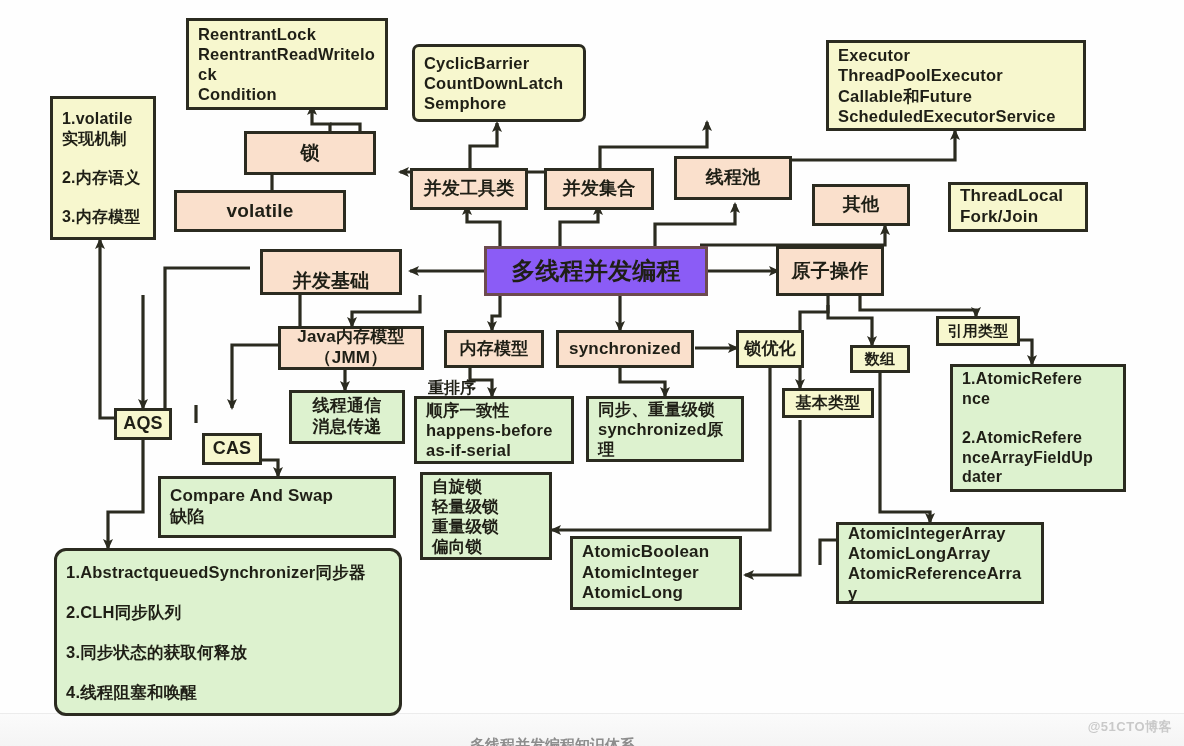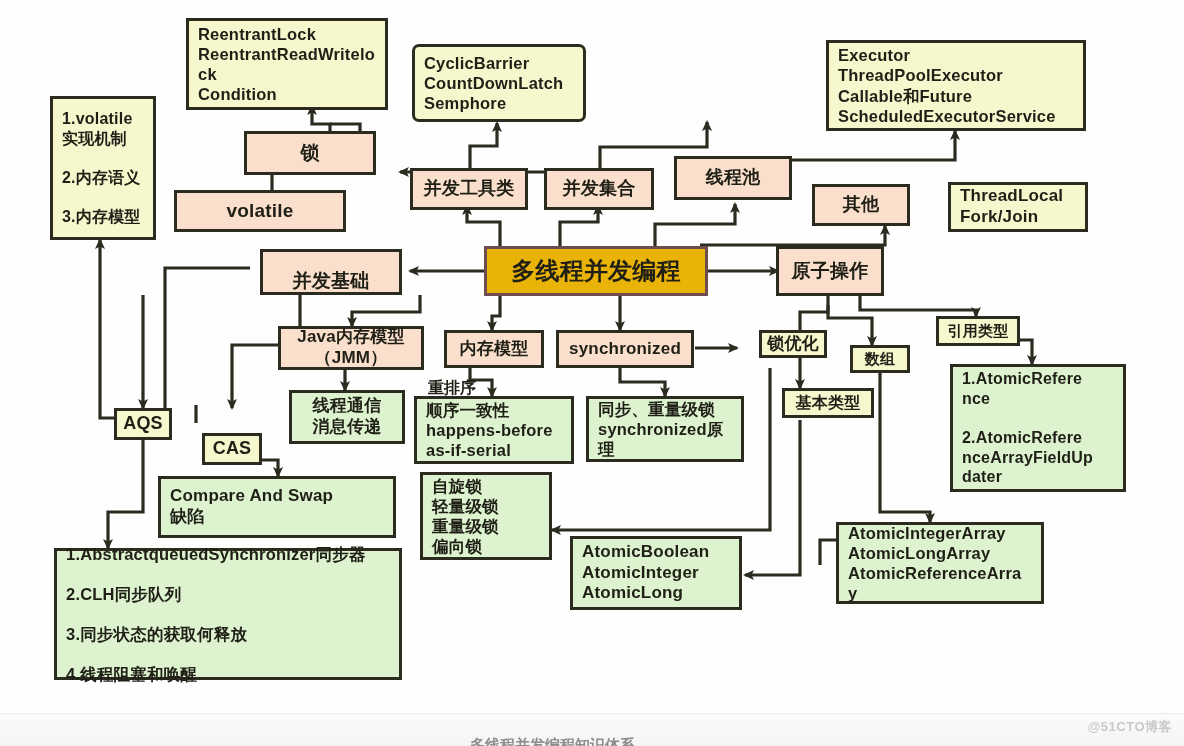--- a/index.html
+++ b/index.html
@@ -30,21 +30,21 @@
     line-height:1.22;
     letter-spacing:0.2px;
     z-index:3;
   }
   .node .txt{width:100%;white-space:pre-line;}
   .center{justify-content:center;text-align:center;}
   .left{justify-content:flex-start;text-align:left;padding-left:9px;padding-right:6px;}
   .c-yellow{background:#f7f7ce;}
   .c-peach{background:#fae0cc;}
   .c-green{background:#ddf2cf;}
-  .c-pink{background:#eab308;border-color:#6d4b4f;}
+  .c-pink{background:#8b5cf6;border-color:#6d4b4f;}
   .plain-label{
     position:absolute;
     font-weight:bold;
     color:#1f1f16;
     z-index:4;
     background:transparent;
   }
   .footer-strip{
     position:absolute;left:0;top:713px;width:1184px;height:33px;
     background:linear-gradient(#fbfbfb,#f4f4f4);
@@ -226,21 +226,21 @@
   </div>
 
   <div class="node c-peach center" style="left:444px;top:330px;width:100px;height:38px;font-size:17px;">
     <span class="txt">内存模型</span>
   </div>
 
   <div class="node c-peach center" style="left:556px;top:330px;width:138px;height:38px;font-size:17px;">
     <span class="txt">synchronized</span>
   </div>
 
-  <div class="node c-yellow center" style="left:736px;top:330px;width:68px;height:28px;font-size:17px;margin-left:23px;">
+  <div class="node c-yellow center" style="left:736px;top:330px;width:68px;height:38px;font-size:17px;">
     <span class="txt">锁优化</span>
   </div>
 
   <div class="node c-yellow center" style="left:936px;top:316px;width:84px;height:30px;font-size:15px;">
     <span class="txt">引用类型</span>
   </div>
 
   <div class="node c-yellow center" style="left:850px;top:345px;width:60px;height:28px;font-size:15px;">
     <span class="txt">数组</span>
   </div>
@@ -303,21 +303,21 @@
 AtomicLong</span>
   </div>
 
   <div class="node c-green left" style="left:836px;top:522px;width:208px;height:82px;font-size:16.5px;">
     <span class="txt">AtomicIntegerArray
 AtomicLongArray
 AtomicReferenceArra
 y</span>
   </div>
 
-  <div class="node c-green left" style="left:54px;top:548px;width:348px;height:132px;font-size:16.5px;">
+  <div class="node c-green left" style="left:54px;top:548px;width:348px;height:168px;font-size:16.5px;border-radius:12px;">
     <span class="txt">1.AbstractqueuedSynchronizer同步器
 
 2.CLH同步队列
 
 3.同步状态的获取何释放
 
 4.线程阻塞和唤醒</span>
   </div>
 
   <div class="footer-strip"></div>

